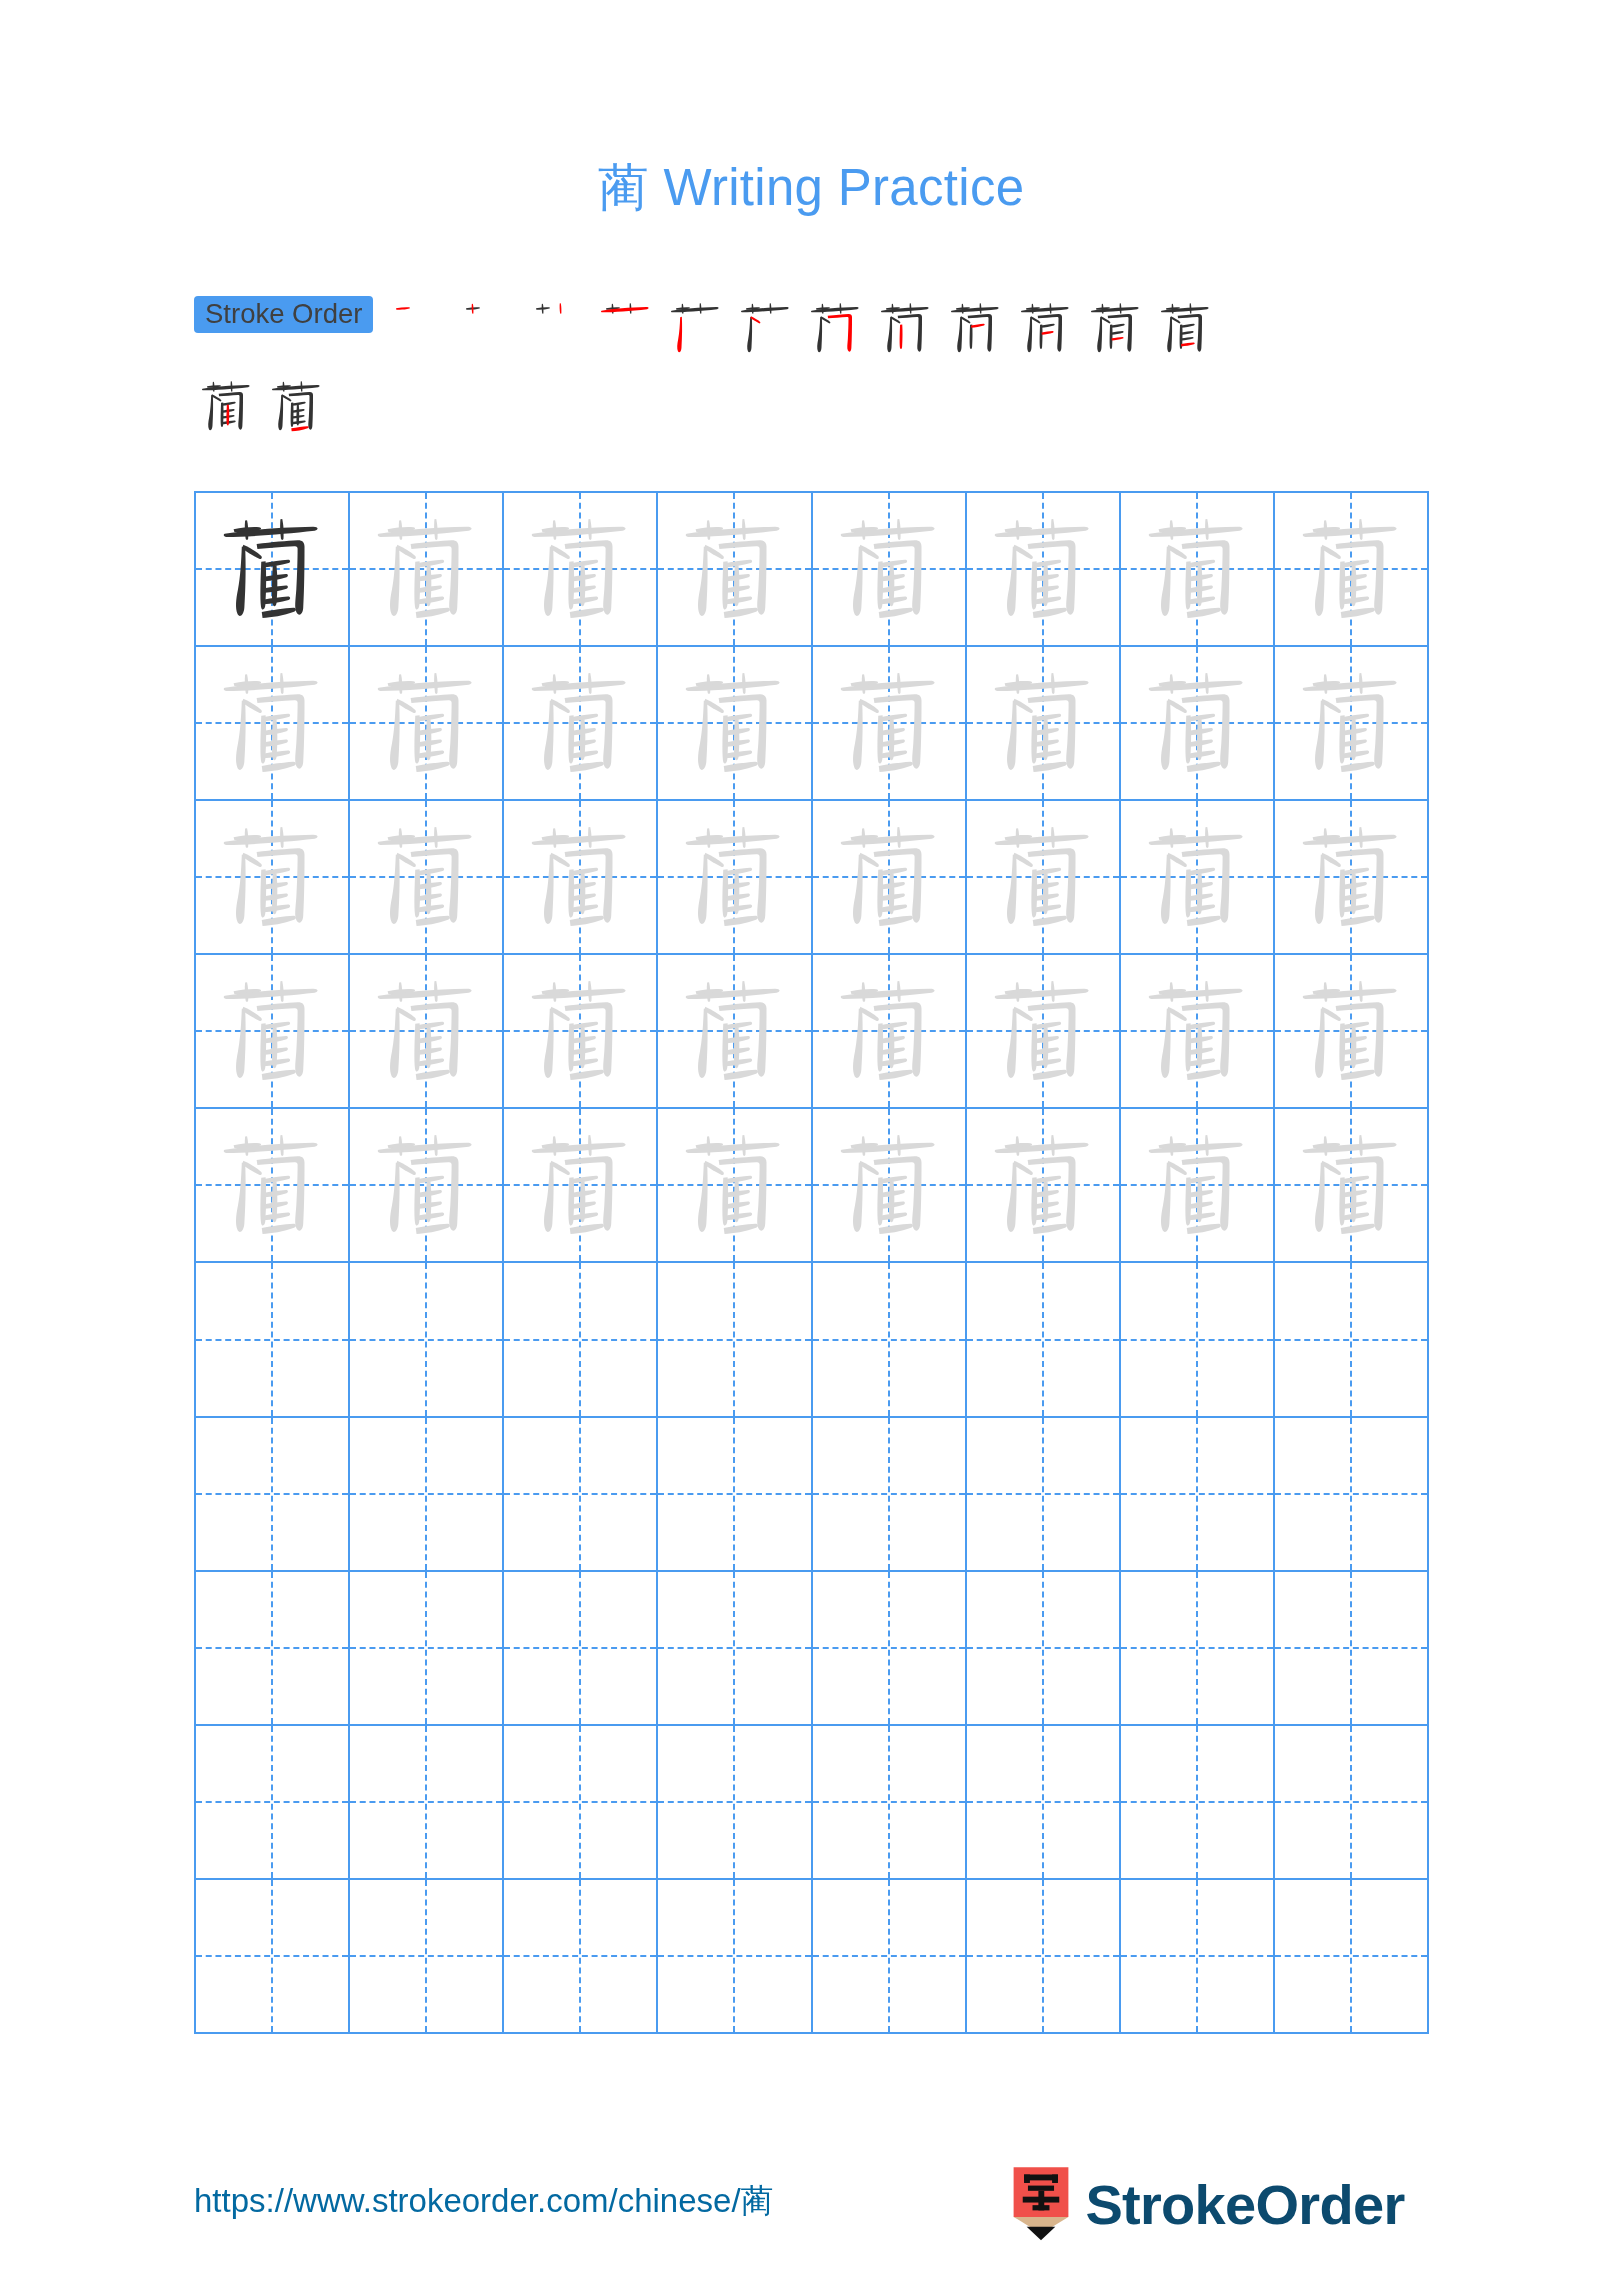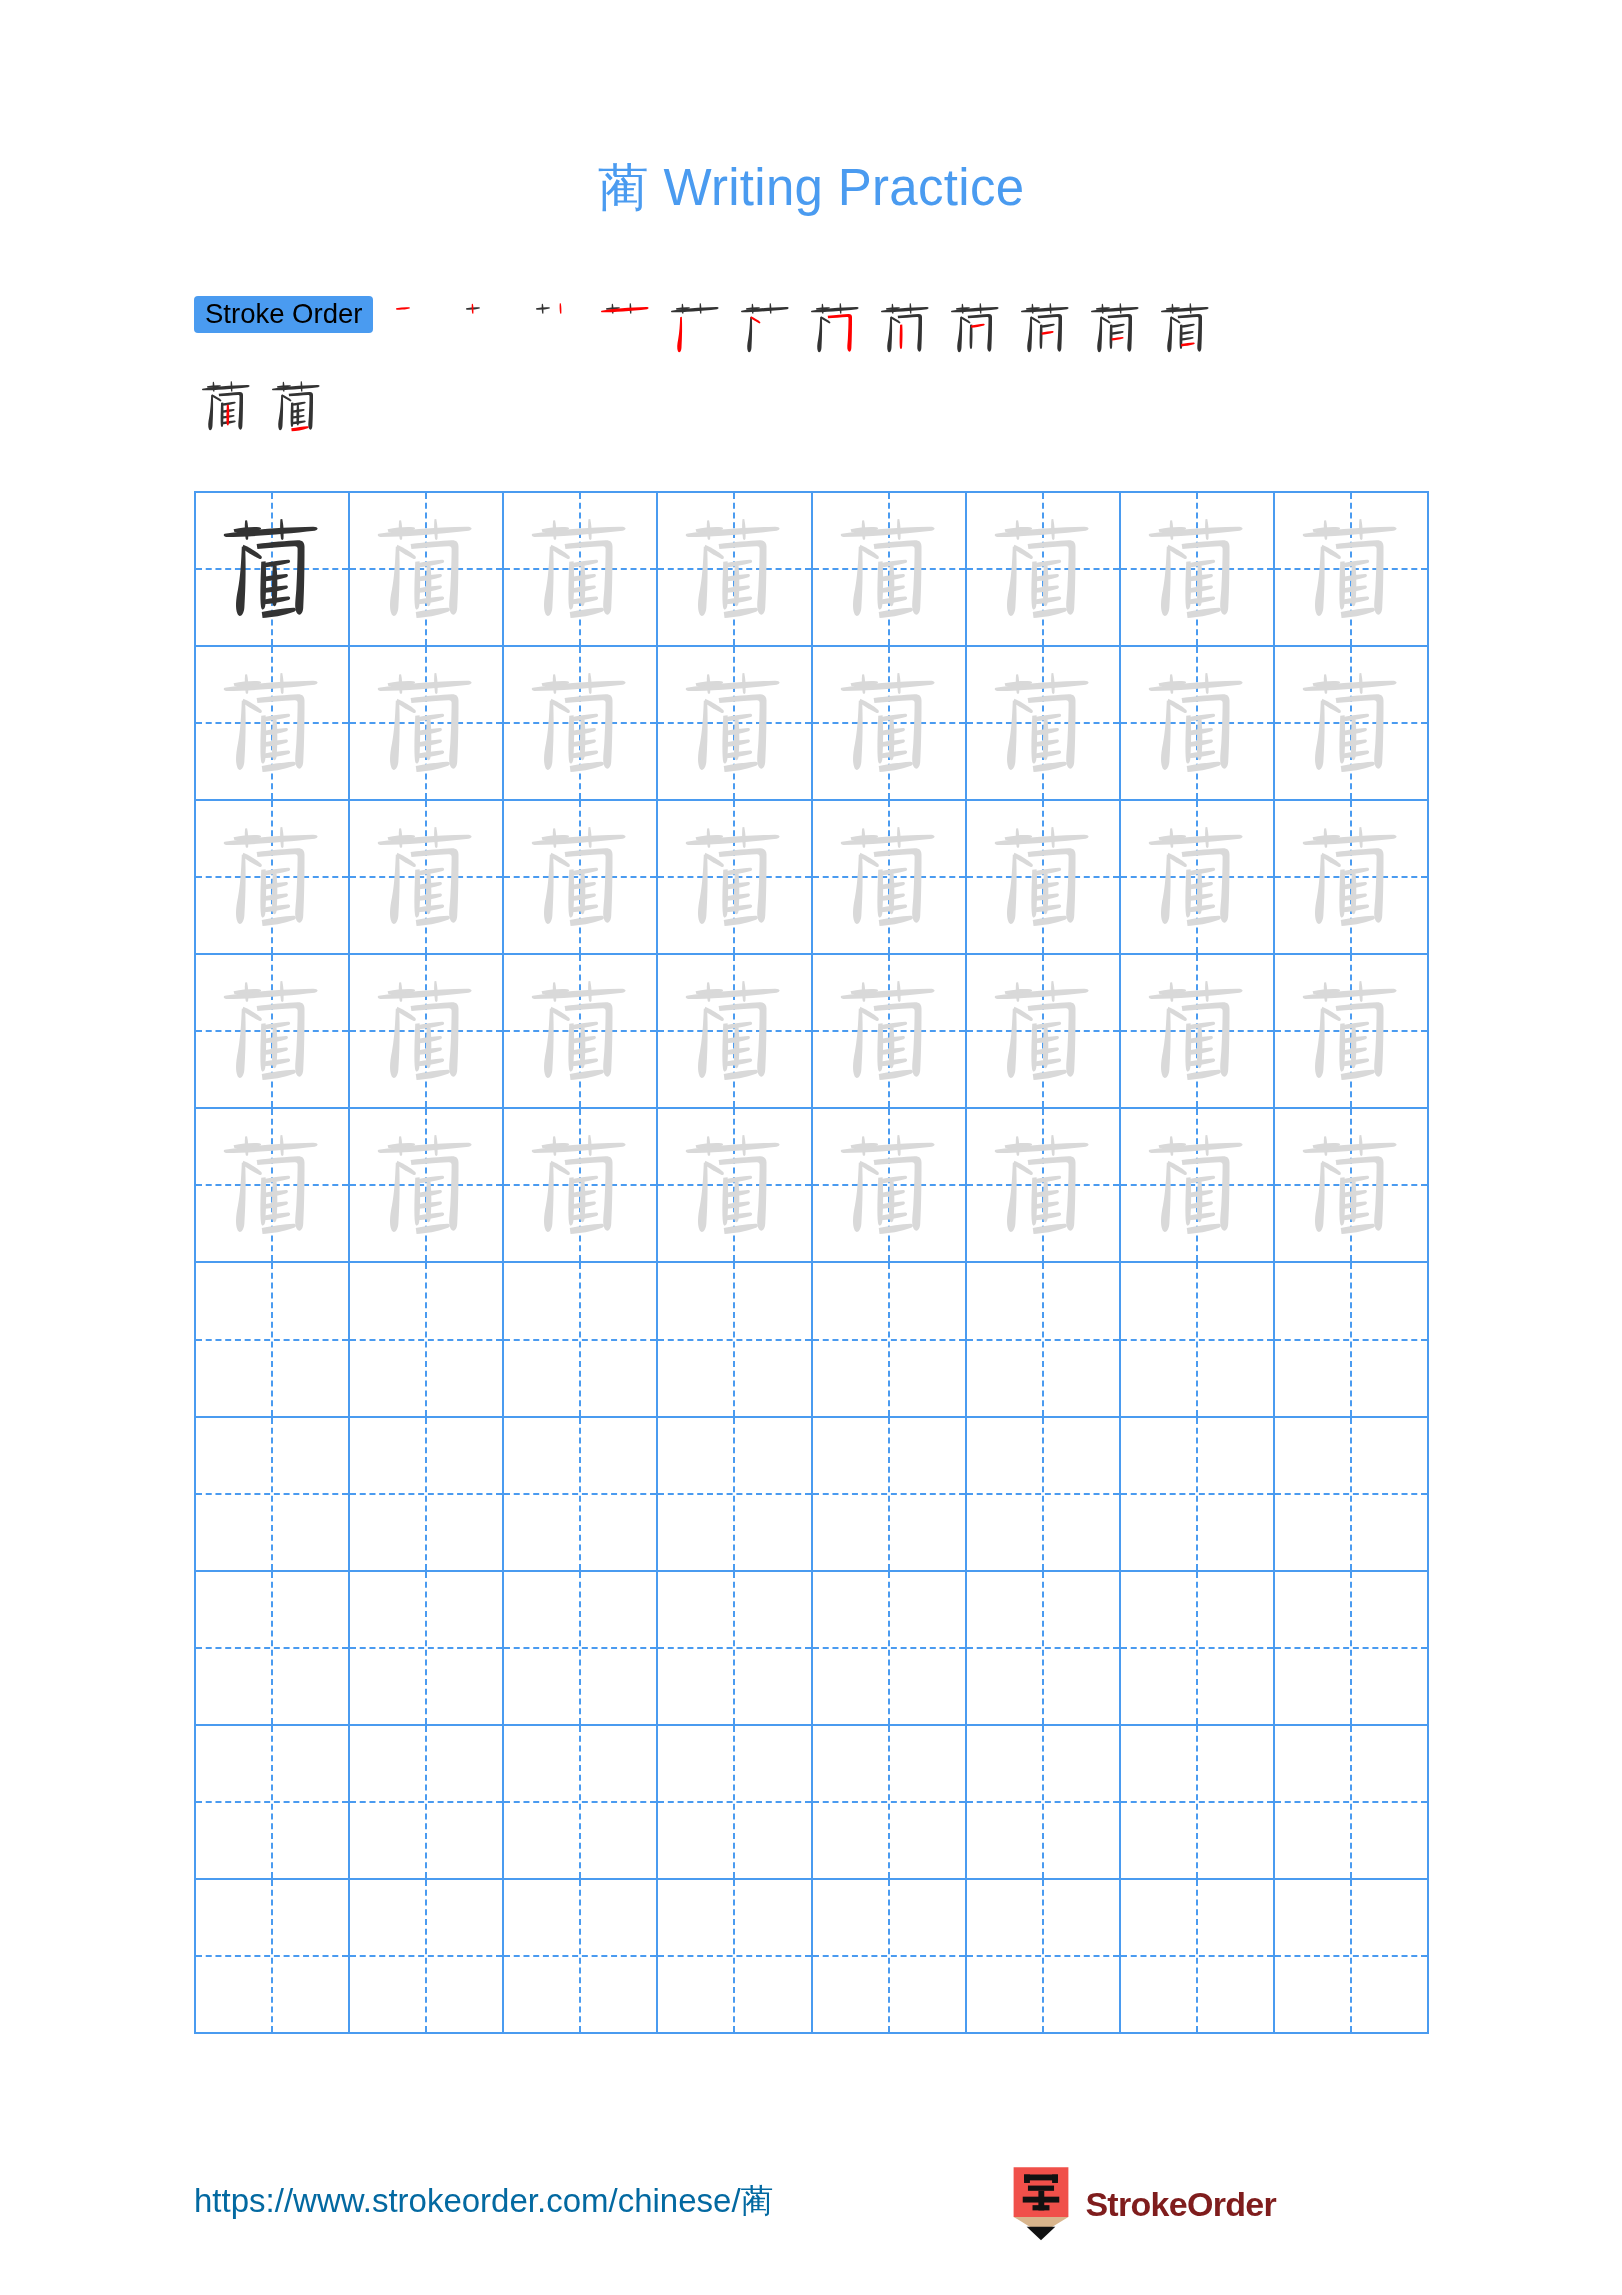--- a/index.html
+++ b/index.html
@@ -41,21 +41,21 @@
     width: 1237px;
   }
   .so-line {
     display: block;
     line-height: 73px;
     white-space: nowrap;
   }
   .so-badge {
     display: inline-block;
     background: #4a9bf0;
-    color: #000000;
+    color: #404040;
     font-size: 27.5px;
     padding: 3.9px 11px 5.9px 11px;
     border-radius: 4px;
     vertical-align: 18.3px;
     line-height: 1;
     margin-right: 9.2px;
   }
   .so-steps {
     display: inline-block;
     vertical-align: top;
@@ -140,23 +140,23 @@
     position: absolute;
     left: 1011px;
     top: 2166px;
     display: flex;
     align-items: center;
     gap: 14.4px;
     white-space: nowrap;
   }
   .brand-logo { display: block; }
   .brand-name {
-    font-size: 34px;
+    font-size: 56px;
     font-weight: bold;
-    color: #7f1d1d;
+    color: #0c4a6e;
     letter-spacing: -0.7px;
   }
 </style>
 </head>
 <body>
 
 <h1 class="page-title">
   <span class="t-char">蔺</span><span> Writing Practice</span>
 </h1>
 

